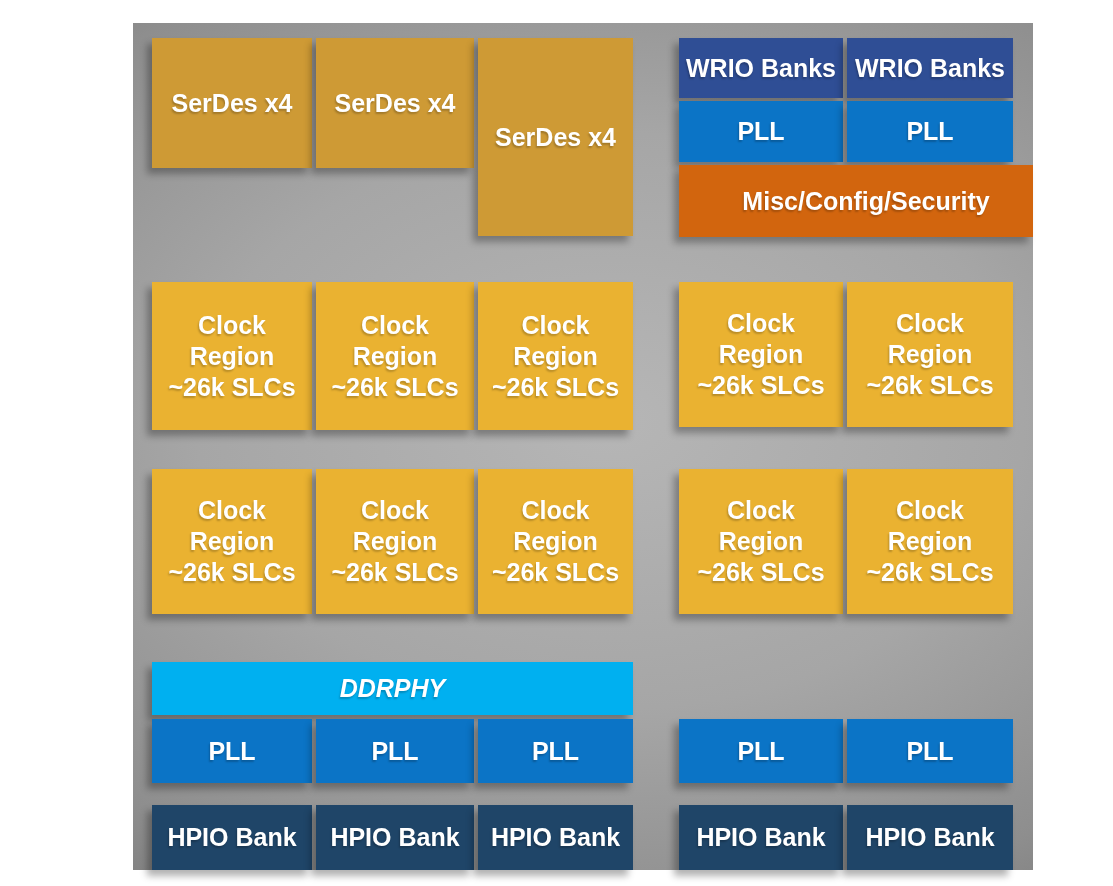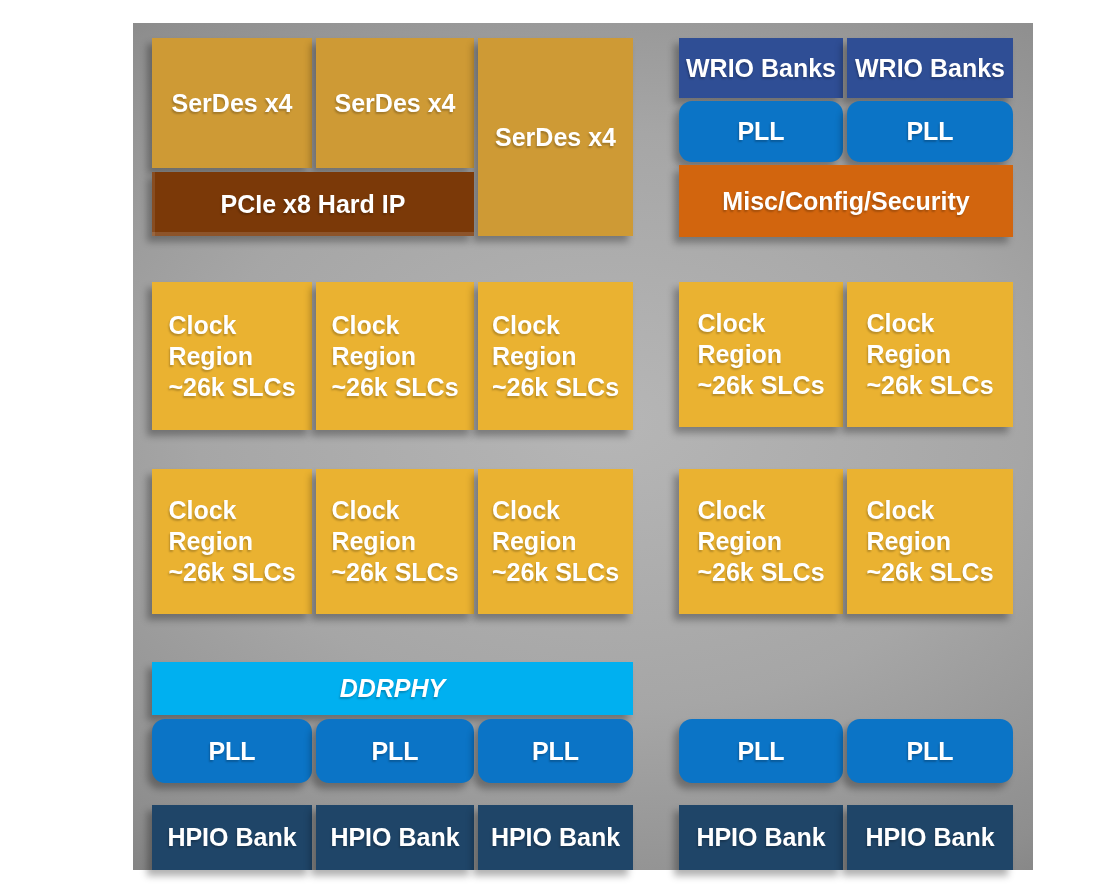--- a/index.html
+++ b/index.html
@@ -30,30 +30,30 @@
     position: absolute;
     display: flex;
     align-items: center;
     justify-content: center;
     color: #ffffff;
     font-weight: bold;
     font-size: 25px;
     line-height: 1.15;
     box-shadow: -5px 6px 7px rgba(0,0,0,0.30);
     text-shadow: -1px 2px 2px rgba(0,0,0,0.22);
-    text-align: left;
+    text-align: center;
     white-space: nowrap;
   }
   .serdes  { background: var(--c-serdes,  #CE9A35); }
   .pcie    { background: var(--c-pcie,    #7B3908);
              box-shadow: -5px 6px 7px rgba(0,0,0,0.30), inset 0 -4px 0 rgba(255,255,255,0.14), inset 3px 0 0 rgba(255,255,255,0.10); }
   .clock   { background: var(--c-clock,   #EAB231); }
   .wrio    { background: var(--c-wrio,    #2F4E95); }
-  .pll     { background: var(--c-pll,     #0B74C6); border-radius: 13px; }
-  .misc    { background: var(--c-misc,    #D2650E); }
+  .pll     { background: var(--c-pll,     #0B74C6); }
+  .misc    { background: var(--c-misc,    #D2650E); padding-left: 20px; }
   .ddrphy  { background: var(--c-ddrphy,  #00B0F0); }
   .hpio    { background: var(--c-hpio,    #1F4568); margin-top: 20px; }
   .clock .lines { line-height: 31px; white-space: nowrap; }
   .lines span { display: block; }
 
   
   .l1 { left: 19px;  width: 160px; }
   .l2 { left: 183px; width: 158px; }
   .l3 { left: 345px; width: 155px; }
   
@@ -82,23 +82,20 @@
 
     <div class="blk serdes l1 row-serdes">
       <span>SerDes x4</span>
     </div>
     <div class="blk serdes l2 row-serdes">
       <span>SerDes x4</span>
     </div>
     <div class="blk serdes l3 serdes-tall">
       <span>SerDes x4</span>
     </div>
-    <div class="blk pcie row-pcie">
-      <span>PCIe x8 Hard IP</span>
-    </div>
 
     <div class="blk wrio r1 row-wrio">
       <span>WRIO Banks</span>
     </div>
     <div class="blk wrio r2 row-wrio">
       <span>WRIO Banks</span>
     </div>
     <div class="blk pll r1 row-plla">
       <span>PLL</span>
     </div>

